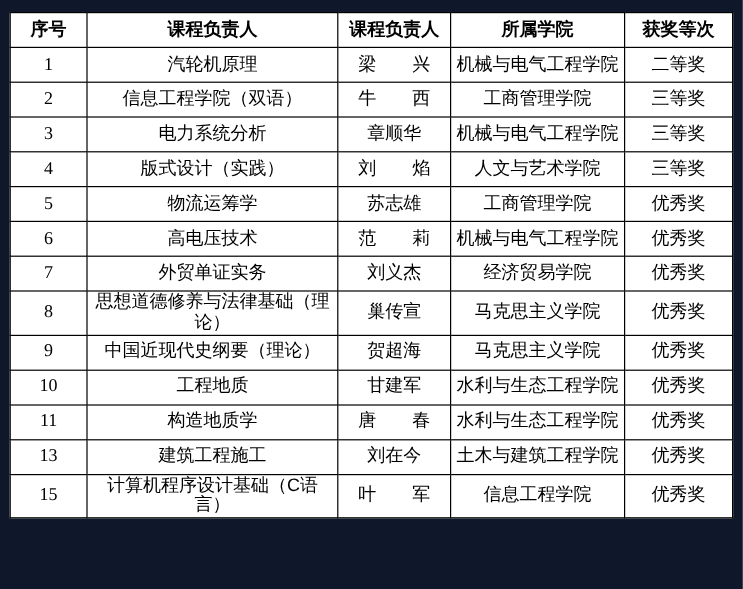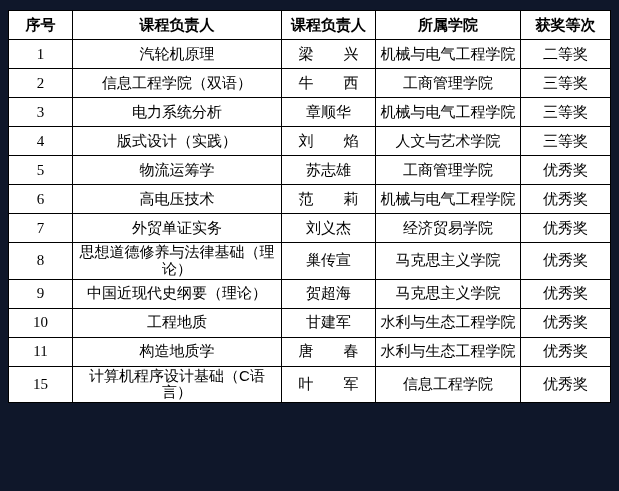--- a/index.html
+++ b/index.html
@@ -156,20 +156,27 @@
           <td class="cell-award">优秀奖</td>
         </tr>
         <tr>
           <td class="cell-num">11</td>
           <td class="cell-course">构造地质学</td>
           <td class="cell-leader">唐　　春</td>
           <td class="cell-college">水利与生态工程学院</td>
           <td class="cell-award">优秀奖</td>
         </tr>
         <tr>
+          <td class="cell-num">13</td>
+          <td class="cell-course">建筑工程施工</td>
+          <td class="cell-leader">刘在今</td>
+          <td class="cell-college">土木与建筑工程学院</td>
+          <td class="cell-award">优秀奖</td>
+        </tr>
+        <tr>
           <td class="cell-num">15</td>
           <td class="cell-course">计算机程序设计基础（C语言）</td>
           <td class="cell-leader">叶　　军</td>
           <td class="cell-college">信息工程学院</td>
           <td class="cell-award">优秀奖</td>
         </tr>
       </tbody>
   </table>
 </div>
 

